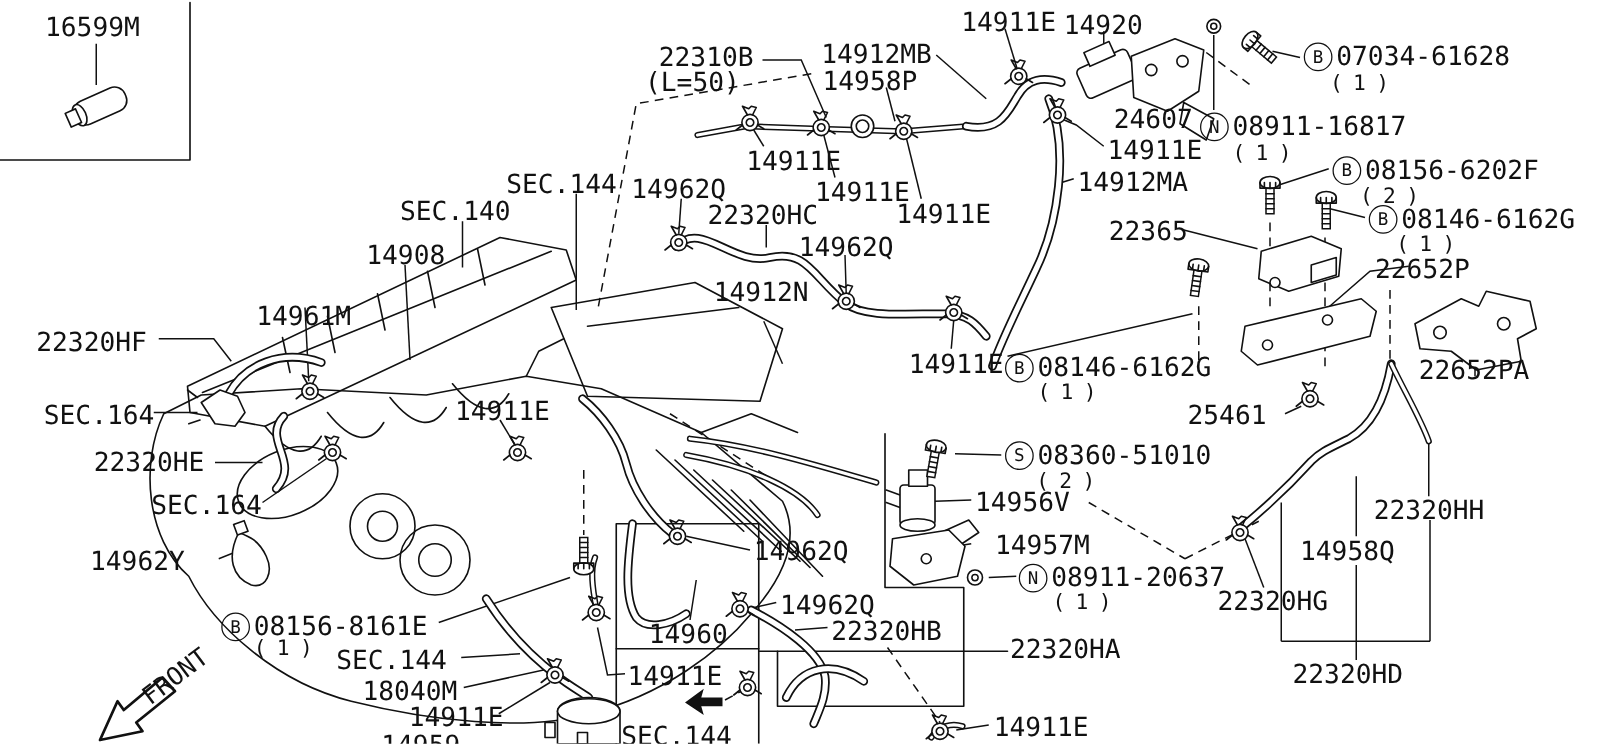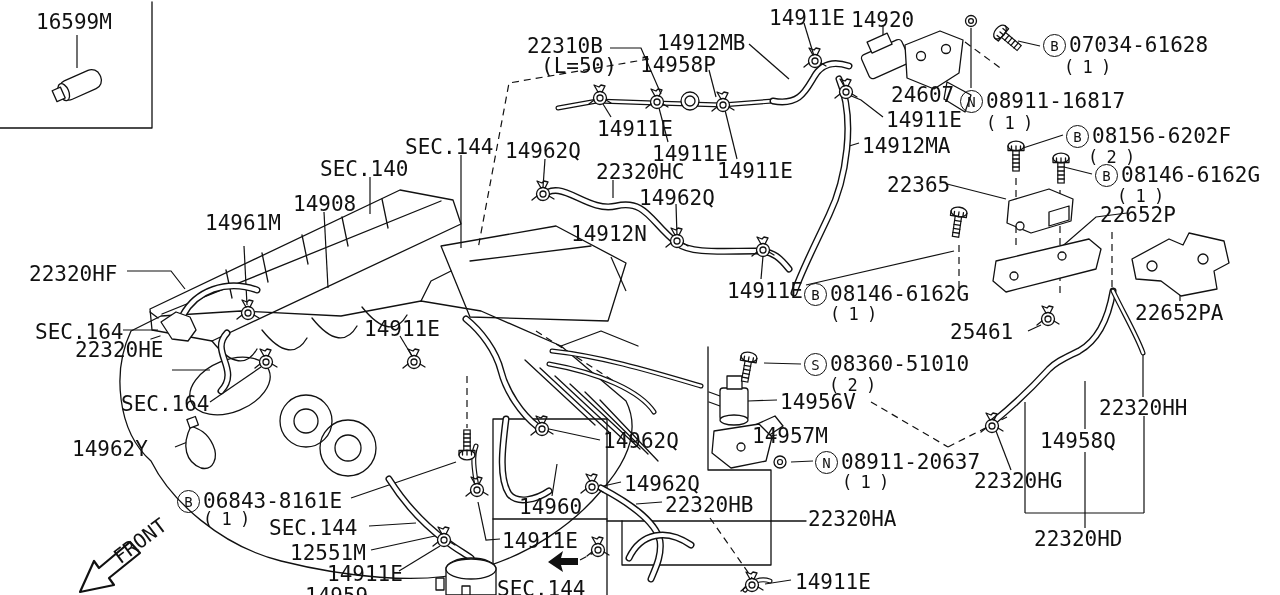--- a/index.html
+++ b/index.html
@@ -272,63 +272,63 @@
         <use href="#clamp" transform="translate(248,313)"></use>
     <use href="#clamp" transform="translate(266,362)"></use>
   </g>
 
   <path d="M578,558 L561,558 L563,551 L548,562 L563,572 L561,565 L578,565 Z" fill="#111"></path>
   <path d="M130,542 L99,568 L94,561 L80,592 L114,585 L109,578 L140,553 Z" class="pw" stroke="#111" stroke-width="2.2" stroke-linejoin="round"></path>
 </svg>
 
 <div class="lbl" style="left:36px;top:12px">16599M</div>
 <div class="lbl" style="left:527px;top:36px">22310B</div>
-<div class="lbl" style="left:541px;top:56px">(L=50)</div>
+<div class="lbl" style="left:516px;top:56px">(L=50)</div>
 <div class="lbl" style="left:657px;top:33px">14912MB</div>
-<div class="lbl" style="left:640px;top:55px">14958P</div>
+<div class="lbl" style="left:658px;top:55px">14958P</div>
 <div class="lbl" style="left:769px;top:8px">14911E</div>
 <div class="lbl" style="left:851px;top:10px">14920</div>
 <div class="lbl" style="left:891px;top:85px">24607</div>
 <div class="lbl" style="left:886px;top:110px">14911E</div>
 <div class="lbl" style="left:862px;top:136px">14912MA</div>
 <div class="lbl" style="left:887px;top:175px">22365</div>
 <div class="lbl" style="left:1100px;top:205px">22652P</div>
 <div class="lbl" style="left:597px;top:119px">14911E</div>
 <div class="lbl" style="left:652px;top:144px">14911E</div>
 <div class="lbl" style="left:717px;top:161px">14911E</div>
 <div class="lbl" style="left:320px;top:159px">SEC.140</div>
 <div class="lbl" style="left:405px;top:137px">SEC.144</div>
 <div class="lbl" style="left:505px;top:141px">14962Q</div>
-<div class="lbl" style="left:596px;top:162px">22320HC</div>
+<div class="lbl" style="left:566px;top:162px">22320HC</div>
 <div class="lbl" style="left:639px;top:188px">14962Q</div>
 <div class="lbl" style="left:293px;top:194px">14908</div>
-<div class="lbl" style="left:205px;top:213px">14961M</div>
+<div class="lbl" style="left:205px;top:243px">14961M</div>
 <div class="lbl" style="left:29px;top:264px">22320HF</div>
 <div class="lbl" style="left:35px;top:322px">SEC.164</div>
-<div class="lbl" style="left:75px;top:340px">22320HE</div>
+<div class="lbl" style="left:75px;top:360px">22320HE</div>
 <div class="lbl" style="left:121px;top:394px">SEC.164</div>
 <div class="lbl" style="left:72px;top:439px">14962Y</div>
 <div class="lbl" style="left:571px;top:224px">14912N</div>
 <div class="lbl" style="left:727px;top:281px">14911E</div>
 <div class="lbl" style="left:950px;top:322px">25461</div>
-<div class="lbl" style="left:1135px;top:303px">22652PA</div>
+<div class="lbl" style="left:1135px;top:286px">22652PA</div>
 <div class="lbl" style="left:1099px;top:398px">22320HH</div>
 <div class="lbl" style="left:780px;top:392px">14956V</div>
-<div class="lbl" style="left:752px;top:426px">14957M</div>
+<div class="lbl" style="left:796px;top:426px">14957M</div>
 <div class="lbl" style="left:364px;top:319px">14911E</div>
 <div class="lbl" style="left:603px;top:431px">14962Q</div>
 <div class="lbl" style="left:624px;top:474px">14962Q</div>
 <div class="lbl" style="left:519px;top:497px">14960</div>
 <div class="lbl" style="left:665px;top:495px">22320HB</div>
 <div class="lbl" style="left:808px;top:509px">22320HA</div>
 <div class="lbl" style="left:1040px;top:431px">14958Q</div>
 <div class="lbl" style="left:974px;top:471px">22320HG</div>
 <div class="lbl" style="left:1034px;top:529px">22320HD</div>
 <div class="lbl" style="left:269px;top:518px">SEC.144</div>
-<div class="lbl" style="left:290px;top:543px">12551M</div>
+<div class="lbl" style="left:290px;top:543px">18040M</div>
 <div class="lbl" style="left:327px;top:564px">14911E</div>
 <div class="lbl" style="left:305px;top:586px">14959</div>
 <div class="lbl" style="left:502px;top:531px">14911E</div>
 <div class="lbl" style="left:497px;top:579px">SEC.144</div>
 <div class="lbl" style="left:795px;top:572px">14911E</div>
 
 <div class="lbl row" style="left:1043px;top:34px">
   <span class="circ">B</span>
   <span>07034-61628</span>
 </div>
@@ -365,19 +365,19 @@
 <div class="lbl qty" style="left:829px;top:377px">( 2 )</div>
 
 <div class="lbl row" style="left:815px;top:451px">
   <span class="circ">N</span>
   <span>08911-20637</span>
 </div>
 <div class="lbl qty" style="left:842px;top:474px">( 1 )</div>
 
 <div class="lbl row" style="left:177px;top:490px">
   <span class="circ">B</span>
-  <span>06843-8161E</span>
+  <span>08156-8161E</span>
 </div>
 <div class="lbl qty" style="left:203px;top:511px">( 1 )</div>
 
 <div class="lbl front" style="left:116px;top:549px">FRONT</div>
 
 </div>
 
 </body></html>

